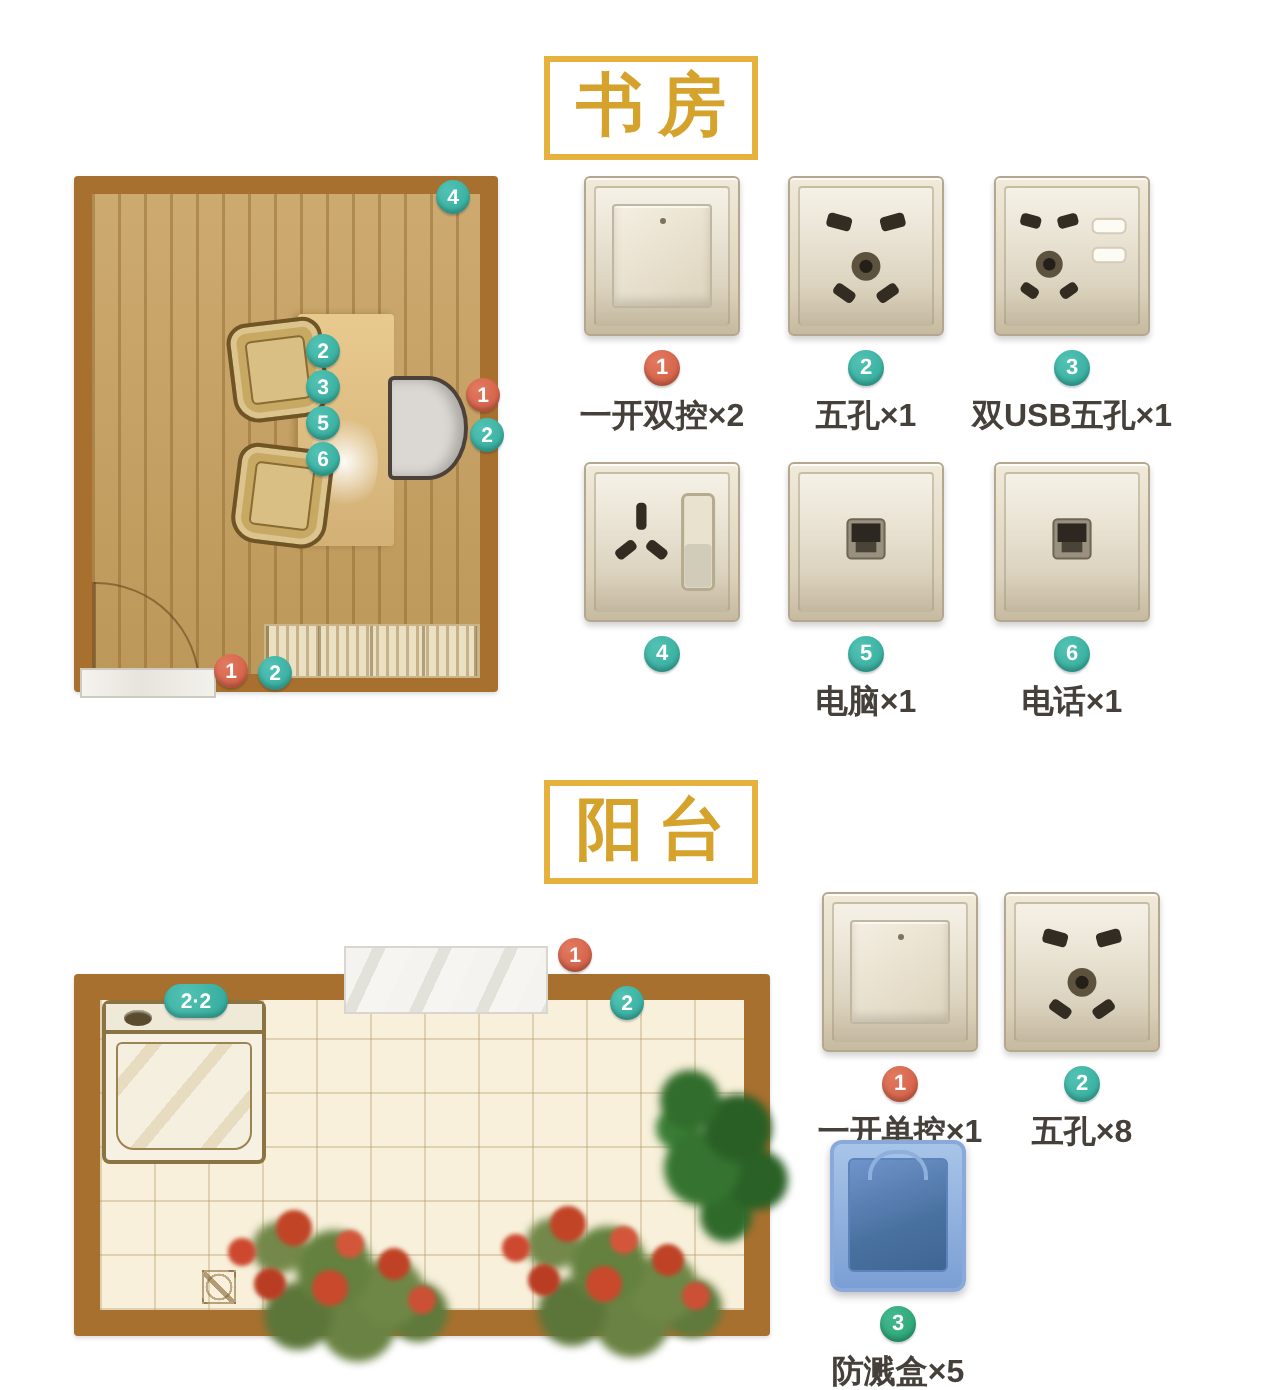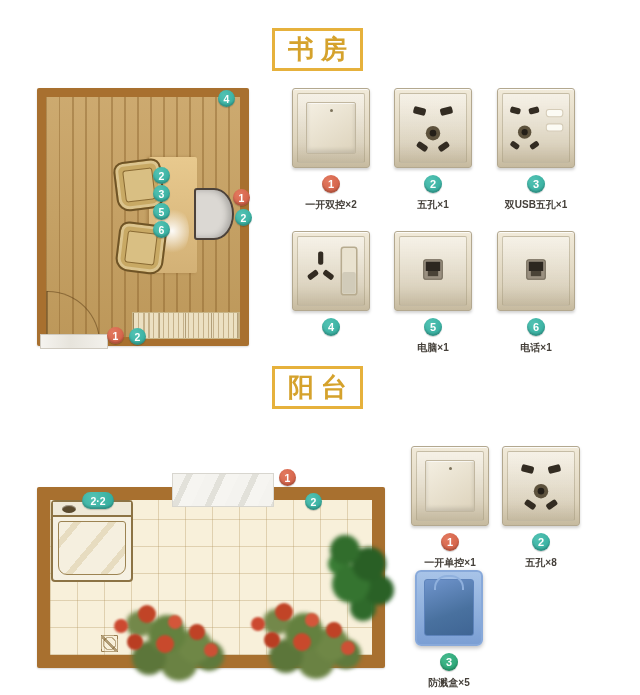--- a/index.html
+++ b/index.html
@@ -1,21 +1,21 @@
 <!DOCTYPE html>
 <html><head>
 <meta charset="utf-8">
 <style>
   html,body{margin:0;padding:0;background:#ffffff;}
   body{font-family:"Liberation Sans","DejaVu Sans",sans-serif;}
   .canvas{position:relative;width:640px;height:695px;background:#ffffff;overflow:hidden;}
 
   
   .title-box{position:absolute;border:3px solid #e6b13c;color:#d5a22c;background:#fff;
-    font-size:26px;font-weight:bold;letter-spacing:7px;padding:5px 6px 5px 13px;line-height:1.05;}
+    font-size:34px;font-weight:bold;letter-spacing:7px;padding:5px 6px 5px 13px;line-height:1.05;}
 
   
   .plan{position:absolute;background:#a8702f;border-radius:2px;box-shadow:0 1px 2px rgba(0,0,0,.15);}
   .floor{position:absolute;overflow:hidden;}
   .plan-study .floor{inset:9px;background-color:#c7a05f;
     background-image:repeating-linear-gradient(90deg,rgba(140,100,45,.45) 0 1.5px,rgba(255,255,255,0) 1.5px 13px),
       linear-gradient(rgba(255,255,255,.10),rgba(0,0,0,.05));}
   .plan-balcony .floor{inset:13px;background-color:#f8f0da;
     background-image:repeating-linear-gradient(0deg,rgba(175,145,90,.33) 0 1px,rgba(255,255,255,0) 1px 27px),
       repeating-linear-gradient(90deg,rgba(175,145,90,.33) 0 1px,rgba(255,255,255,0) 1px 27px);}
@@ -87,21 +87,21 @@
   .panel{position:relative;width:76px;height:78px;border:1px solid #b3a88f;border-radius:3px;
     background:linear-gradient(180deg,#f1ead9,#ddd3bc 70%,#c6ba9f);
     box-shadow:0 2px 3px rgba(0,0,0,.18),inset 0 1px 0 rgba(255,255,255,.8);}
   .panel::before{content:"";position:absolute;inset:4px;border:1px solid rgba(170,158,130,.55);border-radius:2px;
     background:linear-gradient(180deg,rgba(255,255,255,.4),rgba(0,0,0,.03));}
   .panel svg{position:absolute;inset:5px;width:66px;height:68px;}
   .rocker{position:absolute;inset:13px;background:linear-gradient(145deg,#f4efe2,#ddd3bc);
     border:1px solid #c1b7a0;border-radius:2px;box-shadow:inset 0 -3px 4px rgba(0,0,0,.13),inset 0 1px 0 rgba(255,255,255,.7);}
   .rocker::after{content:"";position:absolute;top:6px;left:50%;margin-left:-1.5px;width:3px;height:3px;border-radius:50%;background:#7d735c;}
   .pcard .badge{margin-top:7px;}
-  .plabel{margin-top:5px;font-size:10px;font-weight:bold;color:#45403a;white-space:nowrap;}
+  .plabel{margin-top:5px;font-size:16px;font-weight:bold;color:#45403a;white-space:nowrap;}
 
   
   .splash{position:relative;width:64px;height:72px;border:2px solid #88a9da;border-radius:6px;
     background:linear-gradient(180deg,#a8c4e8,#7b9fd4);box-shadow:0 2px 4px rgba(0,0,0,.25);}
   .splash::after{content:"";position:absolute;top:3px;left:50%;transform:translateX(-50%);width:26px;height:13px;
     border:2.5px solid #8fb0dd;border-bottom:none;border-radius:13px 13px 0 0;}
   .splash-inner{position:absolute;left:7px;right:7px;top:7px;bottom:8px;border:1.5px solid #5d83bb;border-radius:3px;
     background:linear-gradient(160deg,#6f94cc,#49719f 60%,#3f6594);}
 </style>
 </head>
@@ -203,21 +203,21 @@
       <svg viewBox="0 0 64 64">
         <rect x="23" y="21" width="18" height="19" rx="2" fill="#9a9080" stroke="#6f6656"></rect>
         <rect x="25" y="23" width="14" height="9" fill="#2c2720"></rect>
         <rect x="27" y="32" width="10" height="5" fill="#4a4337"></rect>
       </svg>
     </div>
     <div class="badge teal">6</div>
     <div class="plabel">电话×1</div>
   </div>
 
-  <div class="title-box" style="left:272px;top:366px;font-family:Liberation Serif, serif;">阳台</div>
+  <div class="title-box" style="left:272px;top:390px;font-family:Liberation Serif, serif;">阳台</div>
 
   <div class="plan plan-balcony" style="left:37px;top:487px;width:348px;height:181px;">
     <div class="floor"></div>
     <div class="marble-opening"></div>
     <div class="washer">
       <div class="washer-panel"></div>
       <div class="washer-knob"></div>
       <div class="washer-lid"></div>
     </div>
     <div class="fern"></div>

